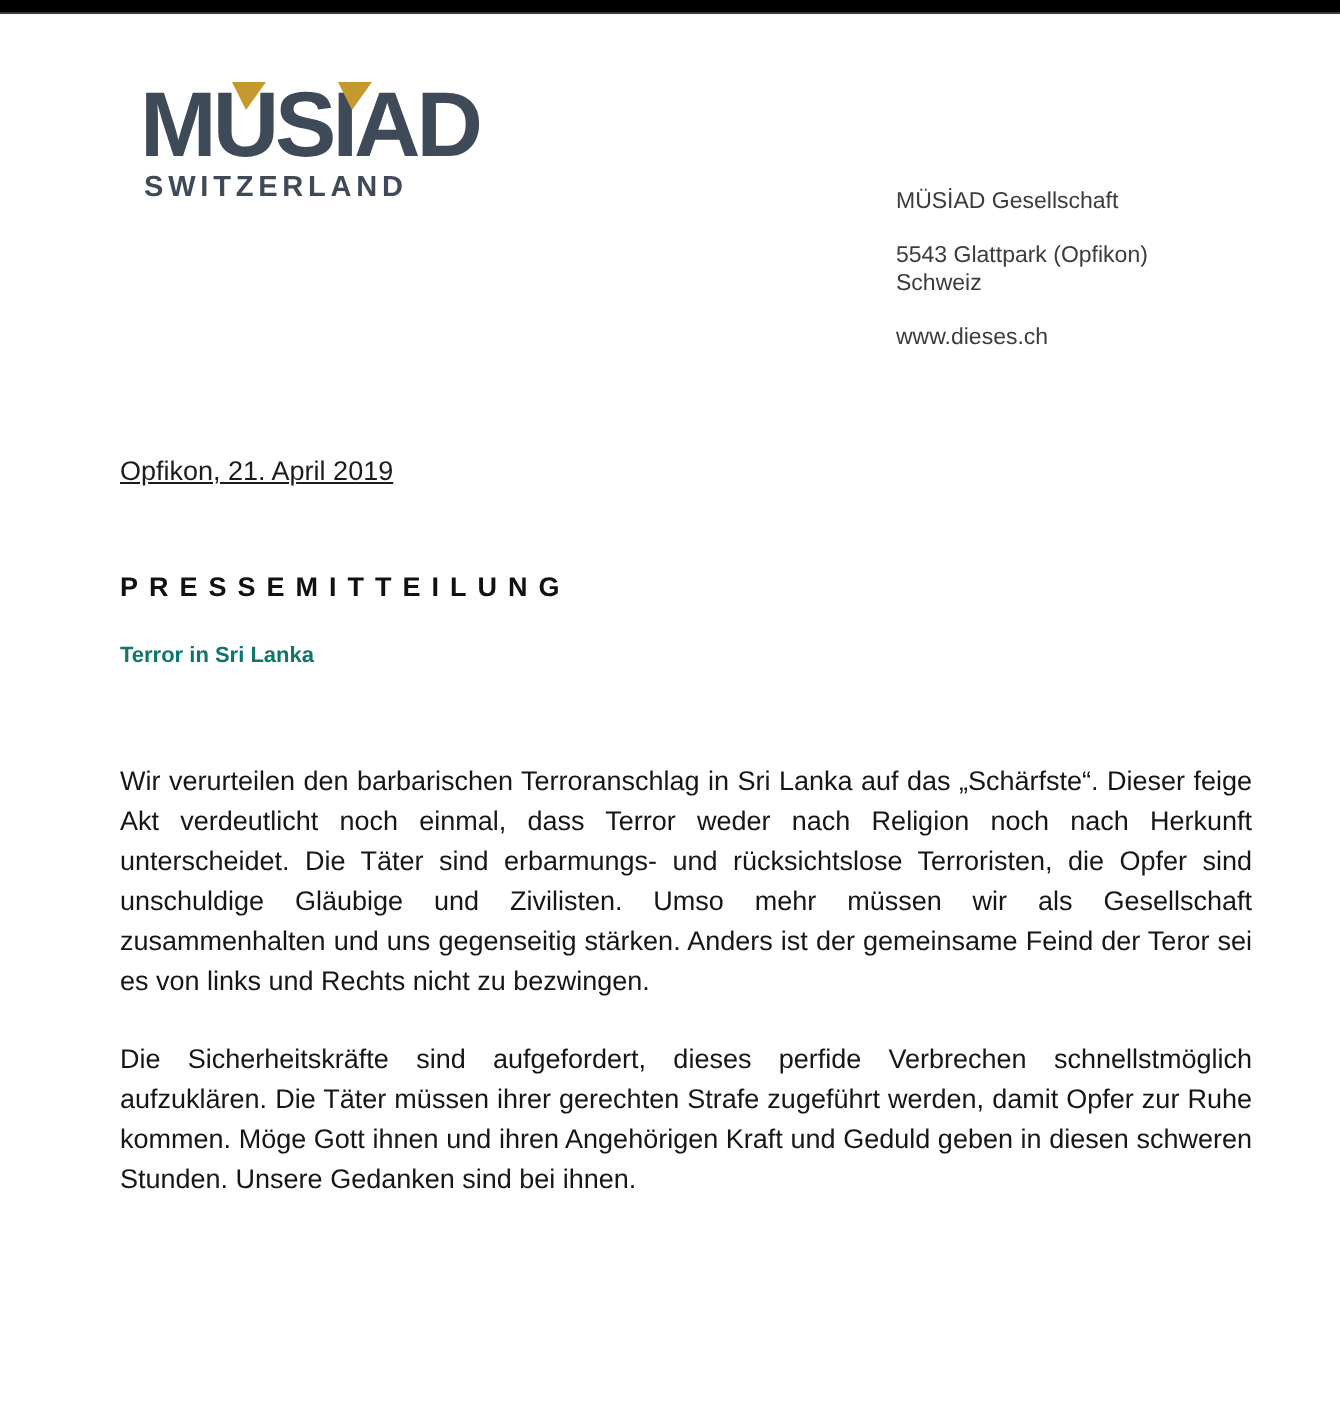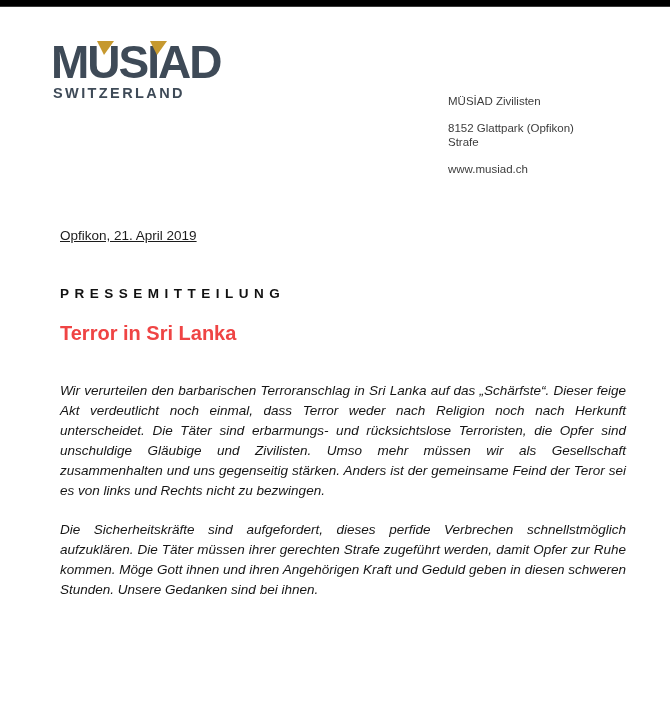--- a/index.html
+++ b/index.html
@@ -18,21 +18,21 @@
   }
   .top-bar {
     position: absolute;
     top: 0; left: 0; right: 0;
     height: 6px;
     background: #000000;
     border-bottom: 1px solid #3a3a3a;
   }
   .logo {
     position: absolute;
-    left: 53px;
+    left: 72px;
     top: 40px;
     width: 190px;
     height: 62px;
   }
   .contact {
     position: absolute;
     left: 448px;
     top: 94px;
     width: 200px;
     font-size: 11.5px;
@@ -59,65 +59,64 @@
     top: 286px;
     font-size: 13.5px;
     font-weight: bold;
     letter-spacing: 5.5px;
     color: #111111;
   }
   .doc-title {
     position: absolute;
     left: 60px;
     top: 322px;
-    font-size: 20px;
+    font-size: 11px;
     font-weight: bold;
-    color: #ef4444;
+    color: #0f766e;
   }
   .body-copy {
     position: absolute;
     left: 60px;
     top: 381px;
     width: 566px;
   }
   .body-copy p {
     margin: 0 0 19px 0;
     font-size: 13.5px;
     line-height: 20px;
     text-align: justify;
     color: #161616;
-    font-style: italic;
   }
 </style>
 </head>
 <body>
 
 <div class="page">
 
   <div class="top-bar"></div>
 
   <div class="logo">
     <svg width="190" height="62" viewBox="0 0 190 62">
       <text x="-2" y="38" font-family="Liberation Sans, sans-serif" font-size="46" font-weight="bold" letter-spacing="-2" fill="#3e4a57">MUSIAD</text>
       <polygon points="44,1 61,1 51,15" fill="#c6992f"></polygon>
       <polygon points="97,1 114,1 104,15" fill="#c6992f"></polygon>
       <text x="0" y="58" font-family="Liberation Sans, sans-serif" font-size="14.5" font-weight="bold" letter-spacing="2.4" fill="#3e4a57">SWITZERLAND</text>
     </svg>
   </div>
 
   <div class="contact">
     <div class="block">
-      <div>MÜSİAD Zivilisten</div>
+      <div>MÜSİAD Gesellschaft</div>
     </div>
     <div class="block">
-      <div>8152 Glattpark (Opfikon)</div>
-      <div>Strafe</div>
+      <div>5543 Glattpark (Opfikon)</div>
+      <div>Schweiz</div>
     </div>
     <div class="block">
-      <div>www.musiad.ch</div>
+      <div>www.dieses.ch</div>
     </div>
   </div>
 
   <div class="dateline">Opfikon, 21. April 2019</div>
 
   <div class="kicker">PRESSEMITTEILUNG</div>
 
   <div class="doc-title">Terror in Sri Lanka</div>
 
   <div class="body-copy">

